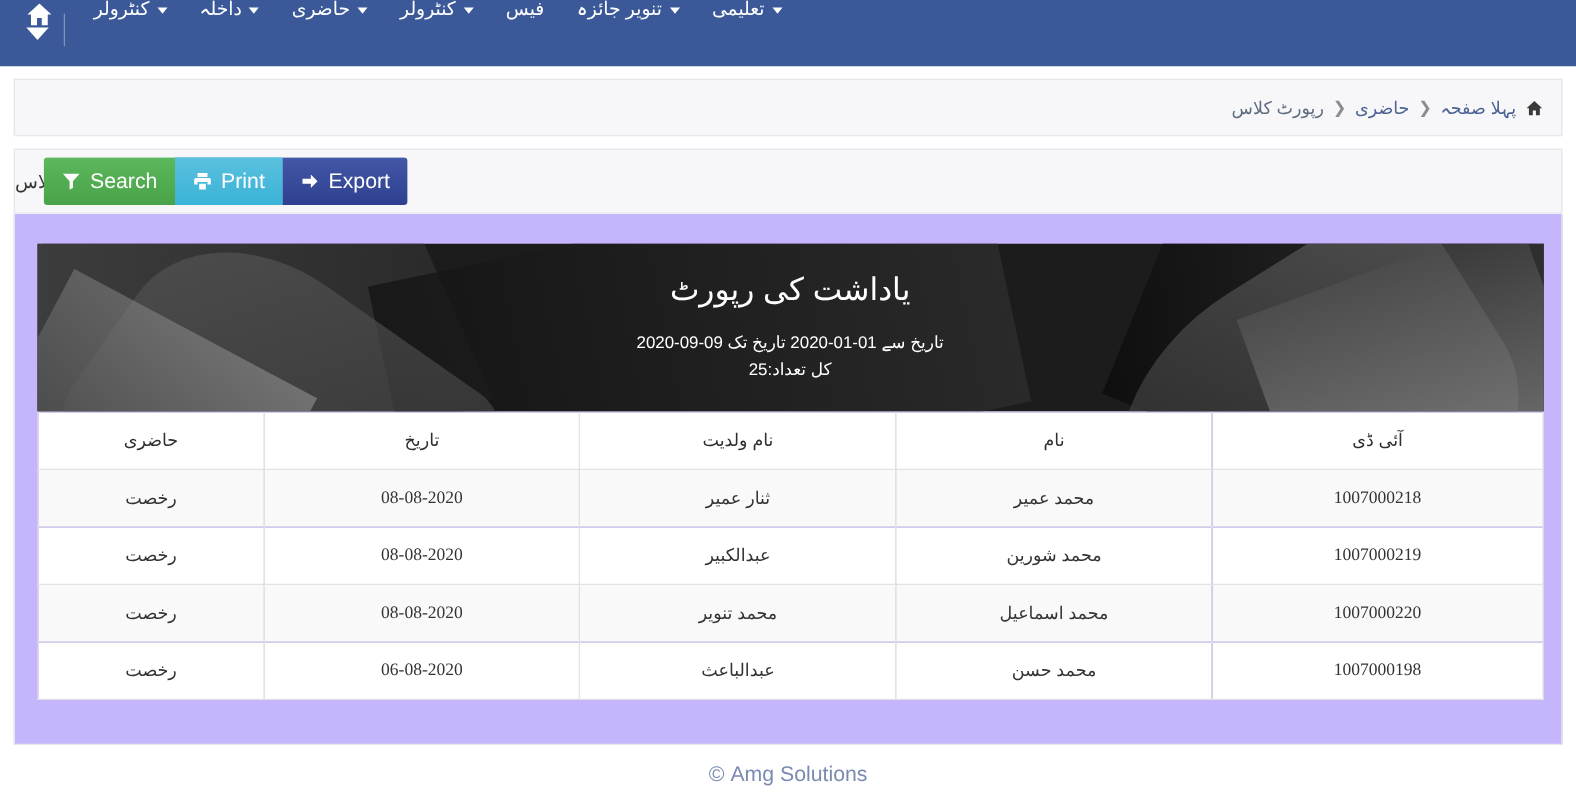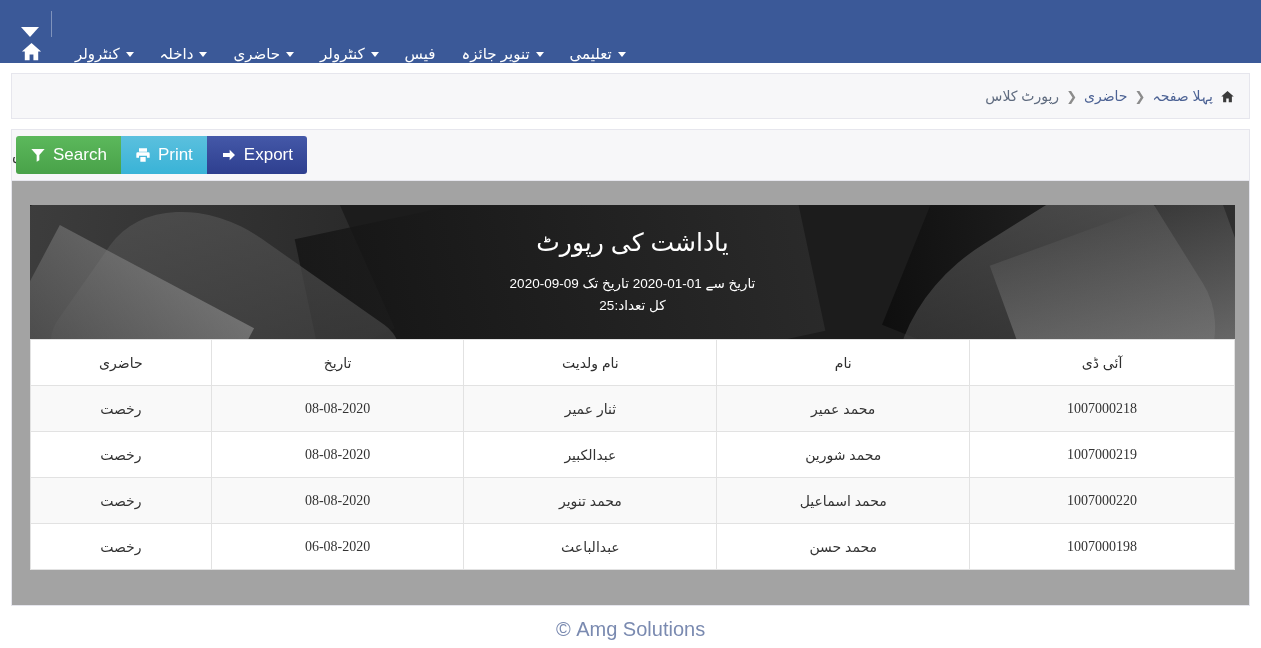--- a/index.html
+++ b/index.html
@@ -7,24 +7,24 @@
   html, body {
     margin: 0; padding: 0;
     width: 1261px; height: 648px;
     overflow: hidden;
     background: #ffffff;
     font-family: "Liberation Sans", "DejaVu Sans", sans-serif;
   }
 
   
   .navbar {
-    height: 63px;
+    height: 53px;
     background: #3b5998;
     display: flex;
-    align-items: flex-end;
+    align-items: flex-start;
     flex-direction: row-reverse;
     justify-content: flex-start;
     position: relative;
   }
   .nav-home {
     width: 62px;
     display: flex; align-items: center; justify-content: center;
     cursor: pointer;
   }
   .nav-home svg { width: 23px; height: 23px; fill: #ffffff; }
@@ -97,41 +97,41 @@
     align-items: center;
     flex-direction: row-reverse;
     justify-content: space-between;
     padding: 0 14px 0 0;
     position: relative;
   }
   .toolbar-title { font-size: 15px; color: #333; }
   .btn-group {
     display: flex; flex-direction: row;
     position: absolute;
-    left: 4px; top: 6px;
+    left: 23px; top: 6px;
     direction: ltr;
   }
   .btn {
     height: 38px;
     display: flex; align-items: center; gap: 7px;
     padding: 0 14px;
     color: #ffffff;
     font-size: 17px;
     cursor: pointer;
     border: none;
     font-family: inherit;
   }
   .btn svg { width: 16px; height: 16px; fill: #ffffff; }
   .btn-search { background: #4cae4c; background-image: linear-gradient(#5cb85c,#49a249); border-radius: 3px 0 0 3px; }
   .btn-print  { background: #46b8da; background-image: linear-gradient(#5bc0de,#39b3d7); }
   .btn-export { background: #364a9e; background-image: linear-gradient(#4458a8,#2e3f8f); border-radius: 0 3px 3px 0; }
 
   
   .content-panel {
-    background: #a3a3a3;
+    background: #c4b5fd;
     border: 1px solid #e6e6ed;
     border-top: none;
     padding: 24px 14px 0 18px;
     height: 425px;
     overflow: hidden;
   }
 
   
   .report-banner {
     position: relative;
@@ -177,21 +177,21 @@
   .c-father { width: 21%; }
   .c-date   { width: 21%; }
   .c-att    { width: 15%; }
   .num { direction: ltr; unicode-bidi: embed; font-family: "Liberation Serif", "DejaVu Serif", serif; font-size: 15px; }
 
   
   .footer {
     height: 47px;
     display: flex; align-items: center; justify-content: center;
     color: #7a8ab0;
-    font-size: 20px;
+    font-size: 17px;
     background: #ffffff;
   }
 </style>
 </head>
 <body>
 
 <div class="navbar">
   <div class="nav-home">
     <svg viewBox="0 0 24 24">
       <path d="M12 3 2 12h3v9h5v-6h4v6h5v-9h3z"></path>

